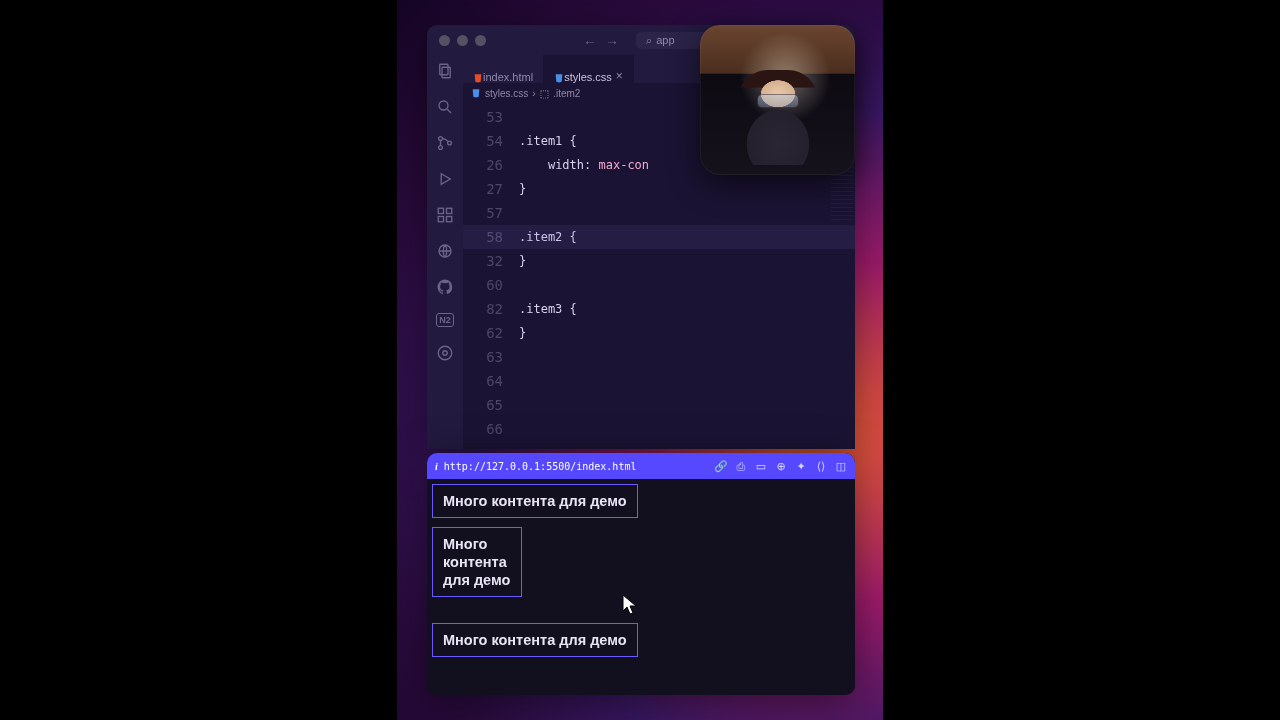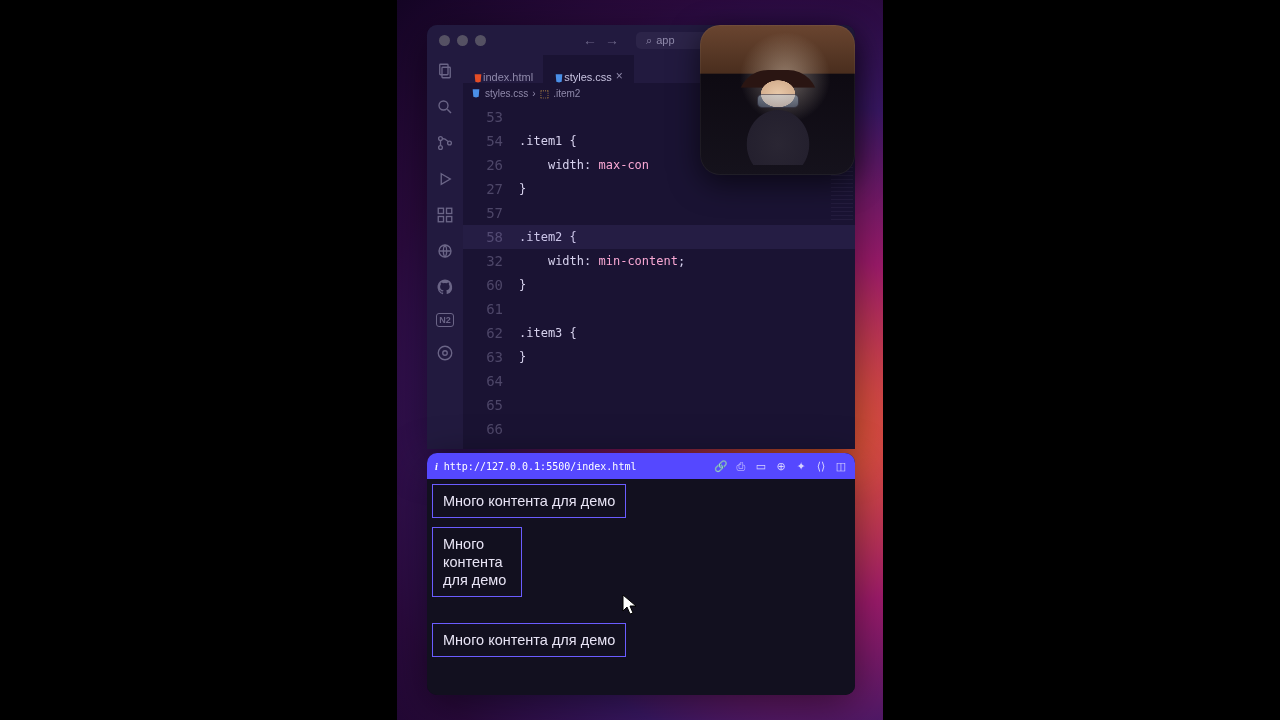--- a/index.html
+++ b/index.html
@@ -192,20 +192,21 @@
     height: calc(100% - 26px);
     position: relative;
   }
   .demo-item {
     border: 1px solid #6a5cff;
     color: #e8e4f5;
     font-size: 14.5px;
     padding: 7px 10px;
     line-height: 1.25;
     background: #12101f;
+    font-weight: bold;
   }
   .demo-item.one { position:absolute; left:5px; top:5px; white-space:nowrap; }
   .demo-item.two { position:absolute; left:5px; top:48px; width:90px; }
   .demo-item.three { position:absolute; left:5px; top:144px; white-space:nowrap; }
   .cursor {
     position: absolute;
     left: 195px; top: 115px;
     width: 16px; height: 22px;
     color: #fff;
   }
@@ -313,36 +314,35 @@
   <div class="editor-area" style="margin-left:36px">
     <div class="gutter" id="gutter">
         <div>53</div>
         <div>54</div>
         <div>26</div>
         <div>27</div>
         <div>57</div>
         <div>58</div>
         <div>32</div>
         <div>60</div>
-        <div>61</div>
+        <div>82</div>
         <div>62</div>
         <div>63</div>
         <div>64</div>
         <div>65</div>
         <div>66</div>
       </div>
     <div class="code" id="code">
       <div class="hl-line"></div>
     <div class="code-line"> </div>
         <div class="code-line"><span class="tk-sel">.item1 </span><span class="tk-punc">{</span></div>
         <div class="code-line"><span class="tk-punc">    </span><span class="tk-prop">width</span><span class="tk-punc">: </span><span class="tk-val">max-con</span></div>
         <div class="code-line"><span class="tk-punc">}</span></div>
         <div class="code-line"> </div>
         <div class="code-line"><span class="tk-sel">.item2 </span><span class="tk-punc">{</span></div>
-        <div class="code-line"><span class="tk-punc">    </span><span class="tk-prop">width</span><span class="tk-punc">: </span><span class="tk-val">min-content</span><span class="tk-punc">;</span></div>
         <div class="code-line"><span class="tk-punc">}</span></div>
         <div class="code-line"> </div>
         <div class="code-line"><span class="tk-sel">.item3 </span><span class="tk-punc">{</span></div>
         <div class="code-line"><span class="tk-punc">}</span></div>
         <div class="code-line"> </div>
         <div class="code-line"> </div>
       </div>
   </div>
 
   <div class="minimap"></div>

